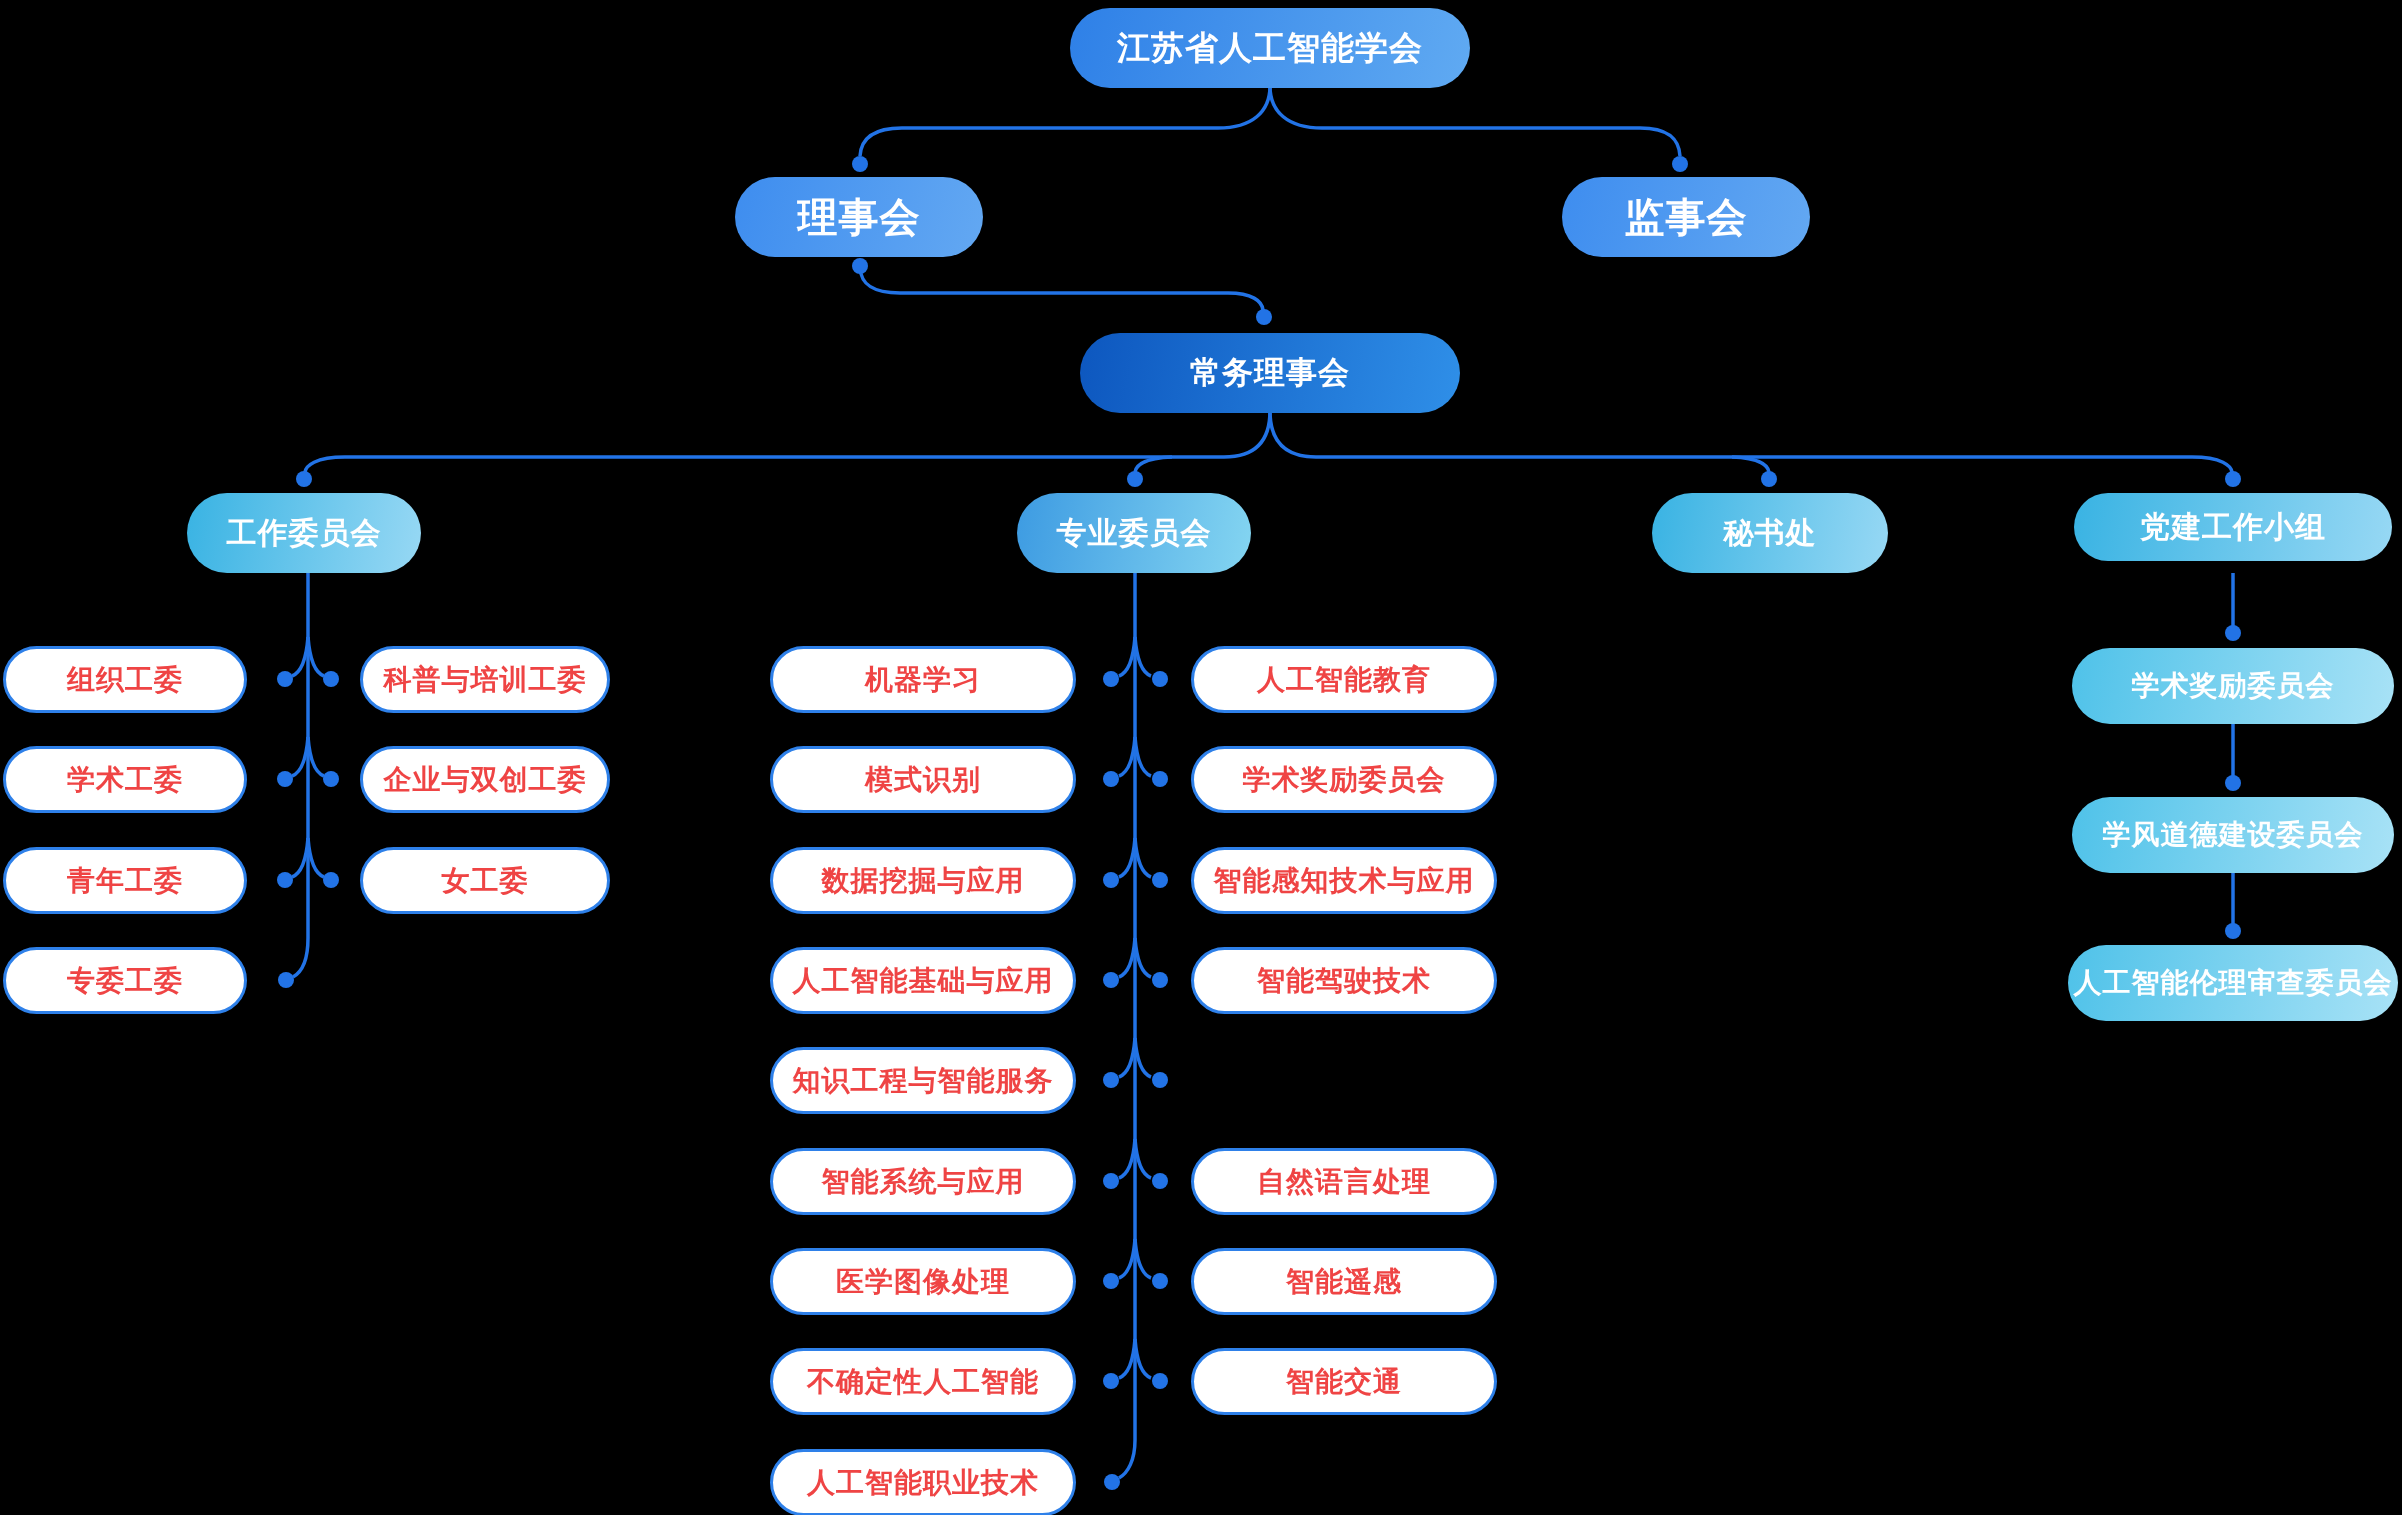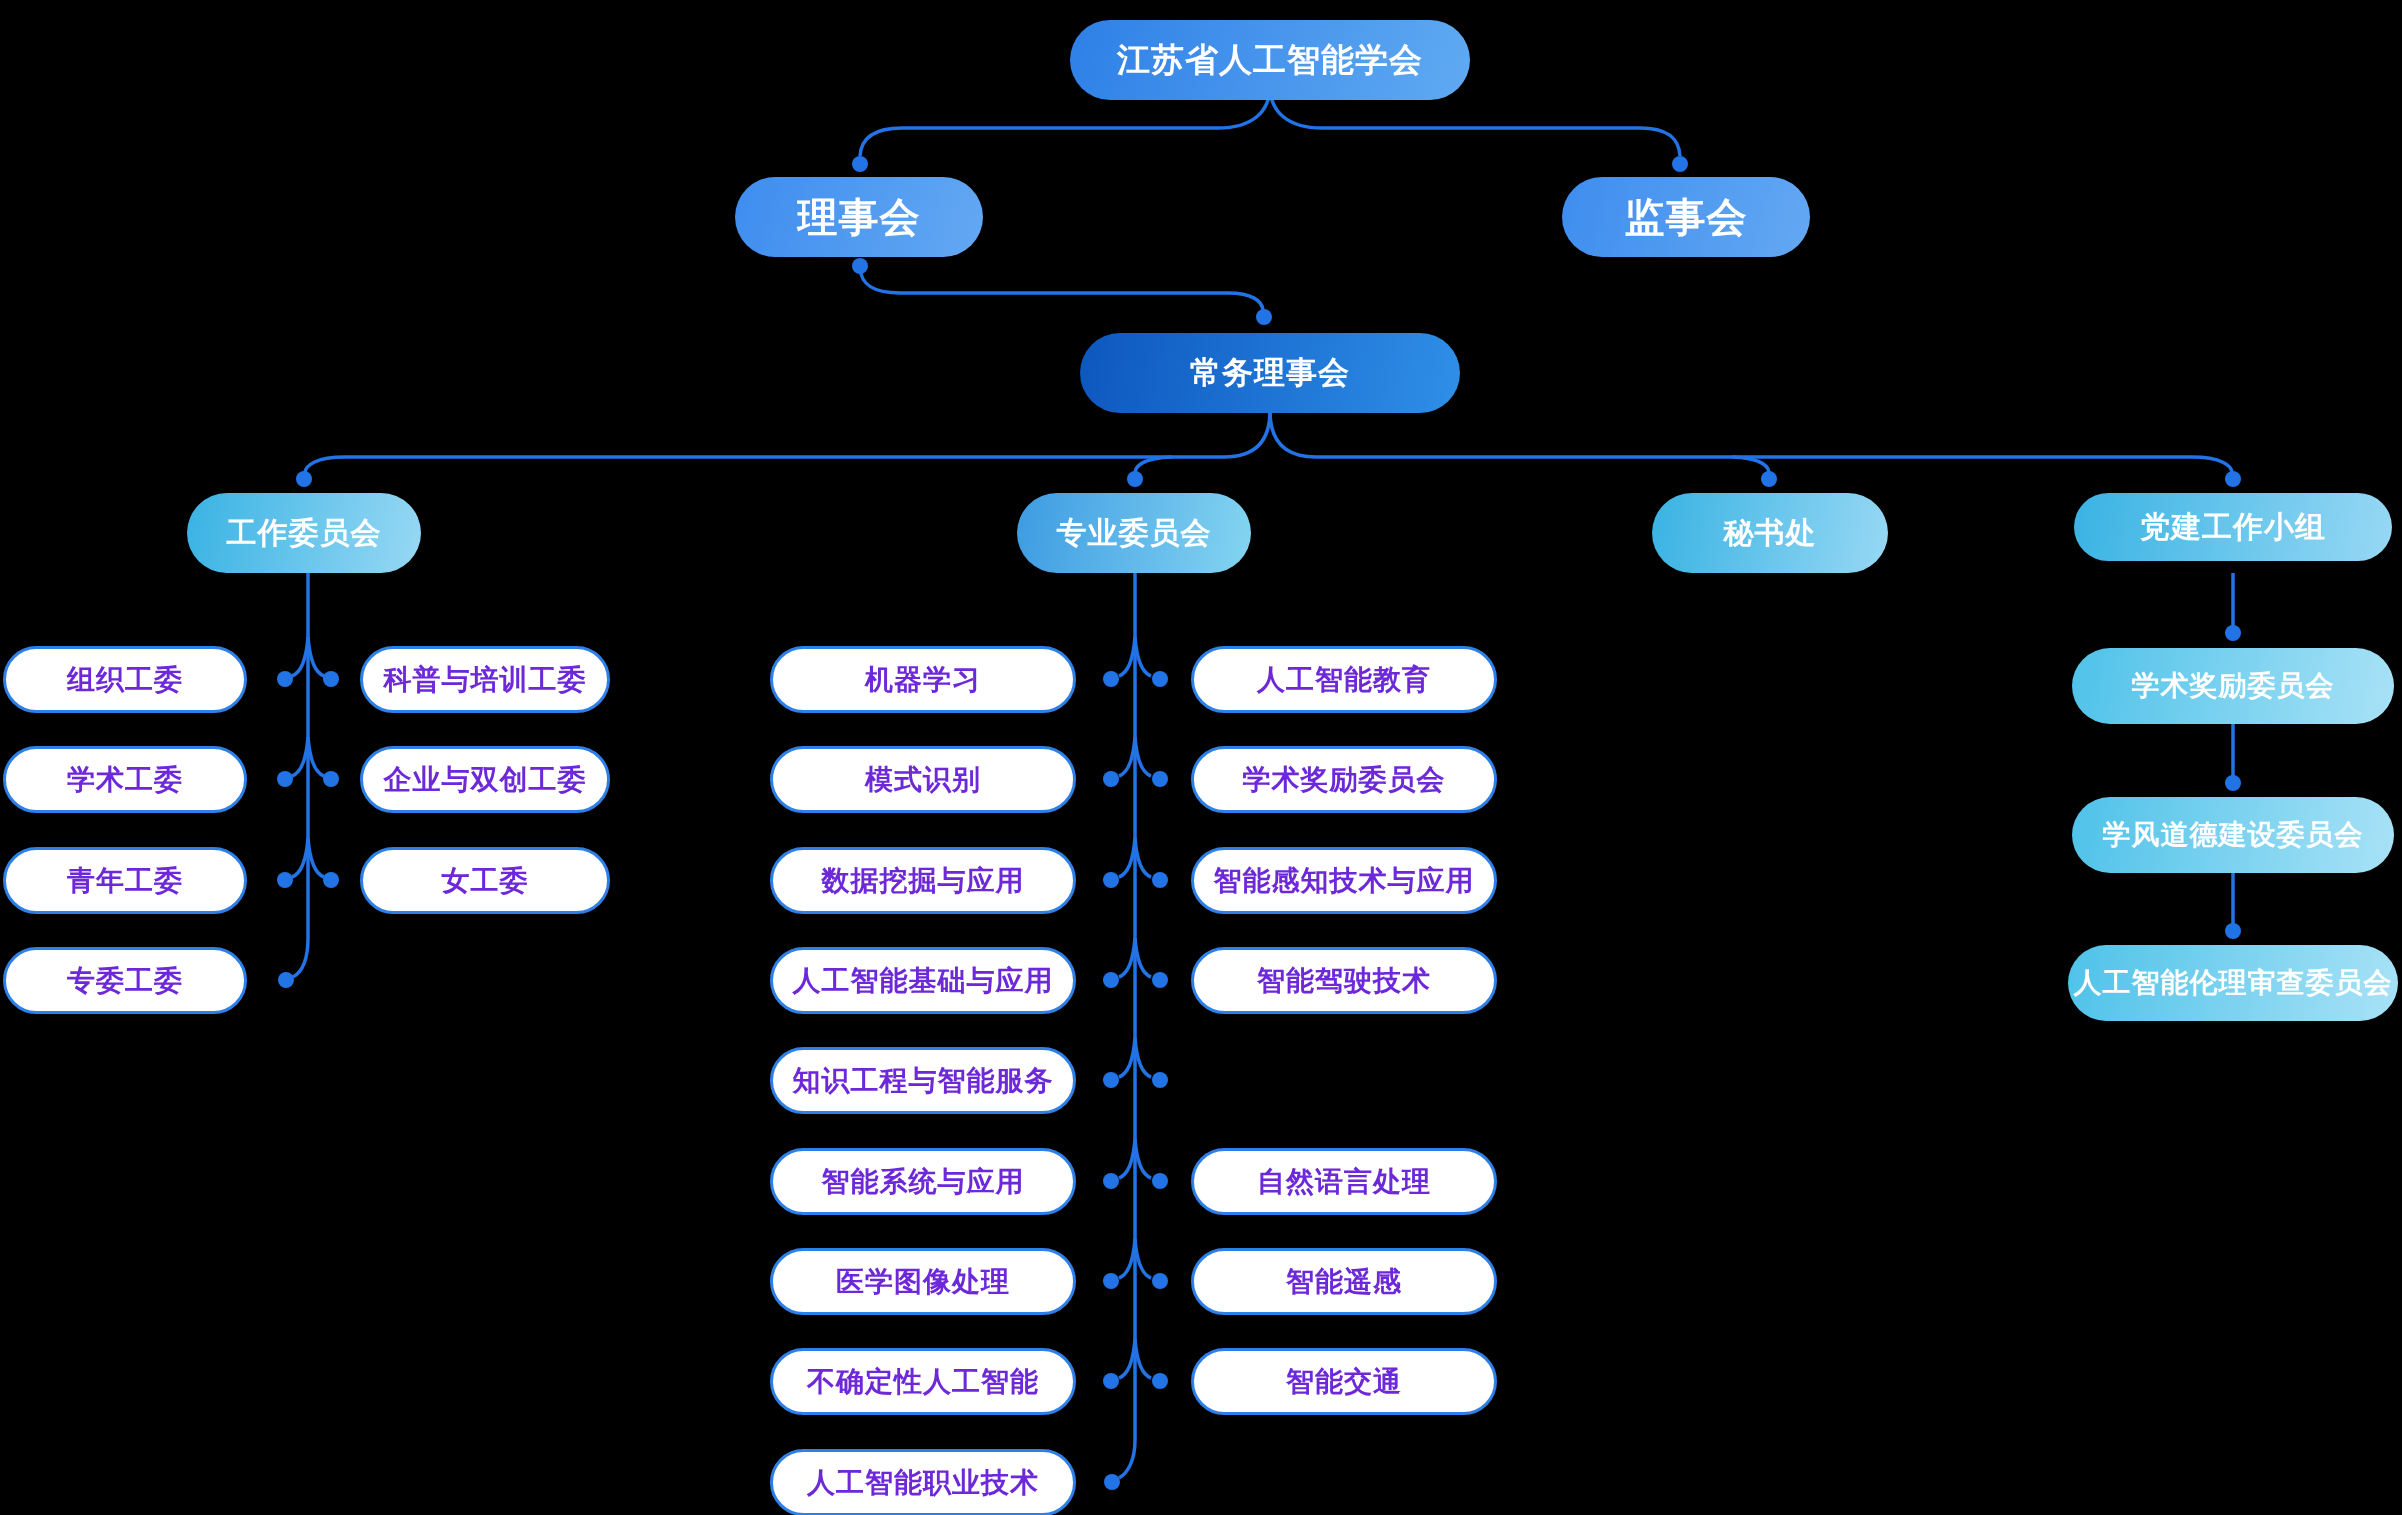--- a/index.html
+++ b/index.html
@@ -12,28 +12,28 @@
   }
   #wires{position:absolute;left:0;top:0;width:2402px;height:1515px;}
   .pill{
     position:absolute;
     display:flex;align-items:center;justify-content:center;
     font-weight:bold;white-space:nowrap;
     color:#fff;letter-spacing:1px;
     border-radius:999px;
     box-sizing:border-box;
   }
-  .g-root{background:linear-gradient(105deg,#2E80E7,#60AAF2);font-size:33px;margin-top:12px;}
+  .g-root{background:linear-gradient(105deg,#2E80E7,#60AAF2);font-size:33px;}
   .g-l2{background:linear-gradient(105deg,#3E8DEF,#63A8F2);font-size:40px;}
   .g-deep{background:linear-gradient(100deg,#0D57BF,#2F8FE8);font-size:31px;}
   .g-cyan{background:linear-gradient(100deg,#39B3E3,#97D8F4);font-size:30px;}
   .g-mid{background:linear-gradient(100deg,#3D9BE2,#84D5F1);font-size:30px;}
   .g-light{background:linear-gradient(100deg,#4FC2E9,#A8E2F6);font-size:28px;text-align:center;}
   .white{
-    background:#fff;border:3px solid #2E80E9;color:#6d28d9;font-size:28px;
+    background:#fff;border:3px solid #2E80E9;color:#ef4444;font-size:28px;
   }
 </style>
 </head>
 <body>
 
 <div id="stage">
 
   <svg id="wires" viewBox="0 0 2402 1515" xmlns="http://www.w3.org/2000/svg">
     <g stroke="#2273E6" stroke-width="3.5" fill="none">
 

